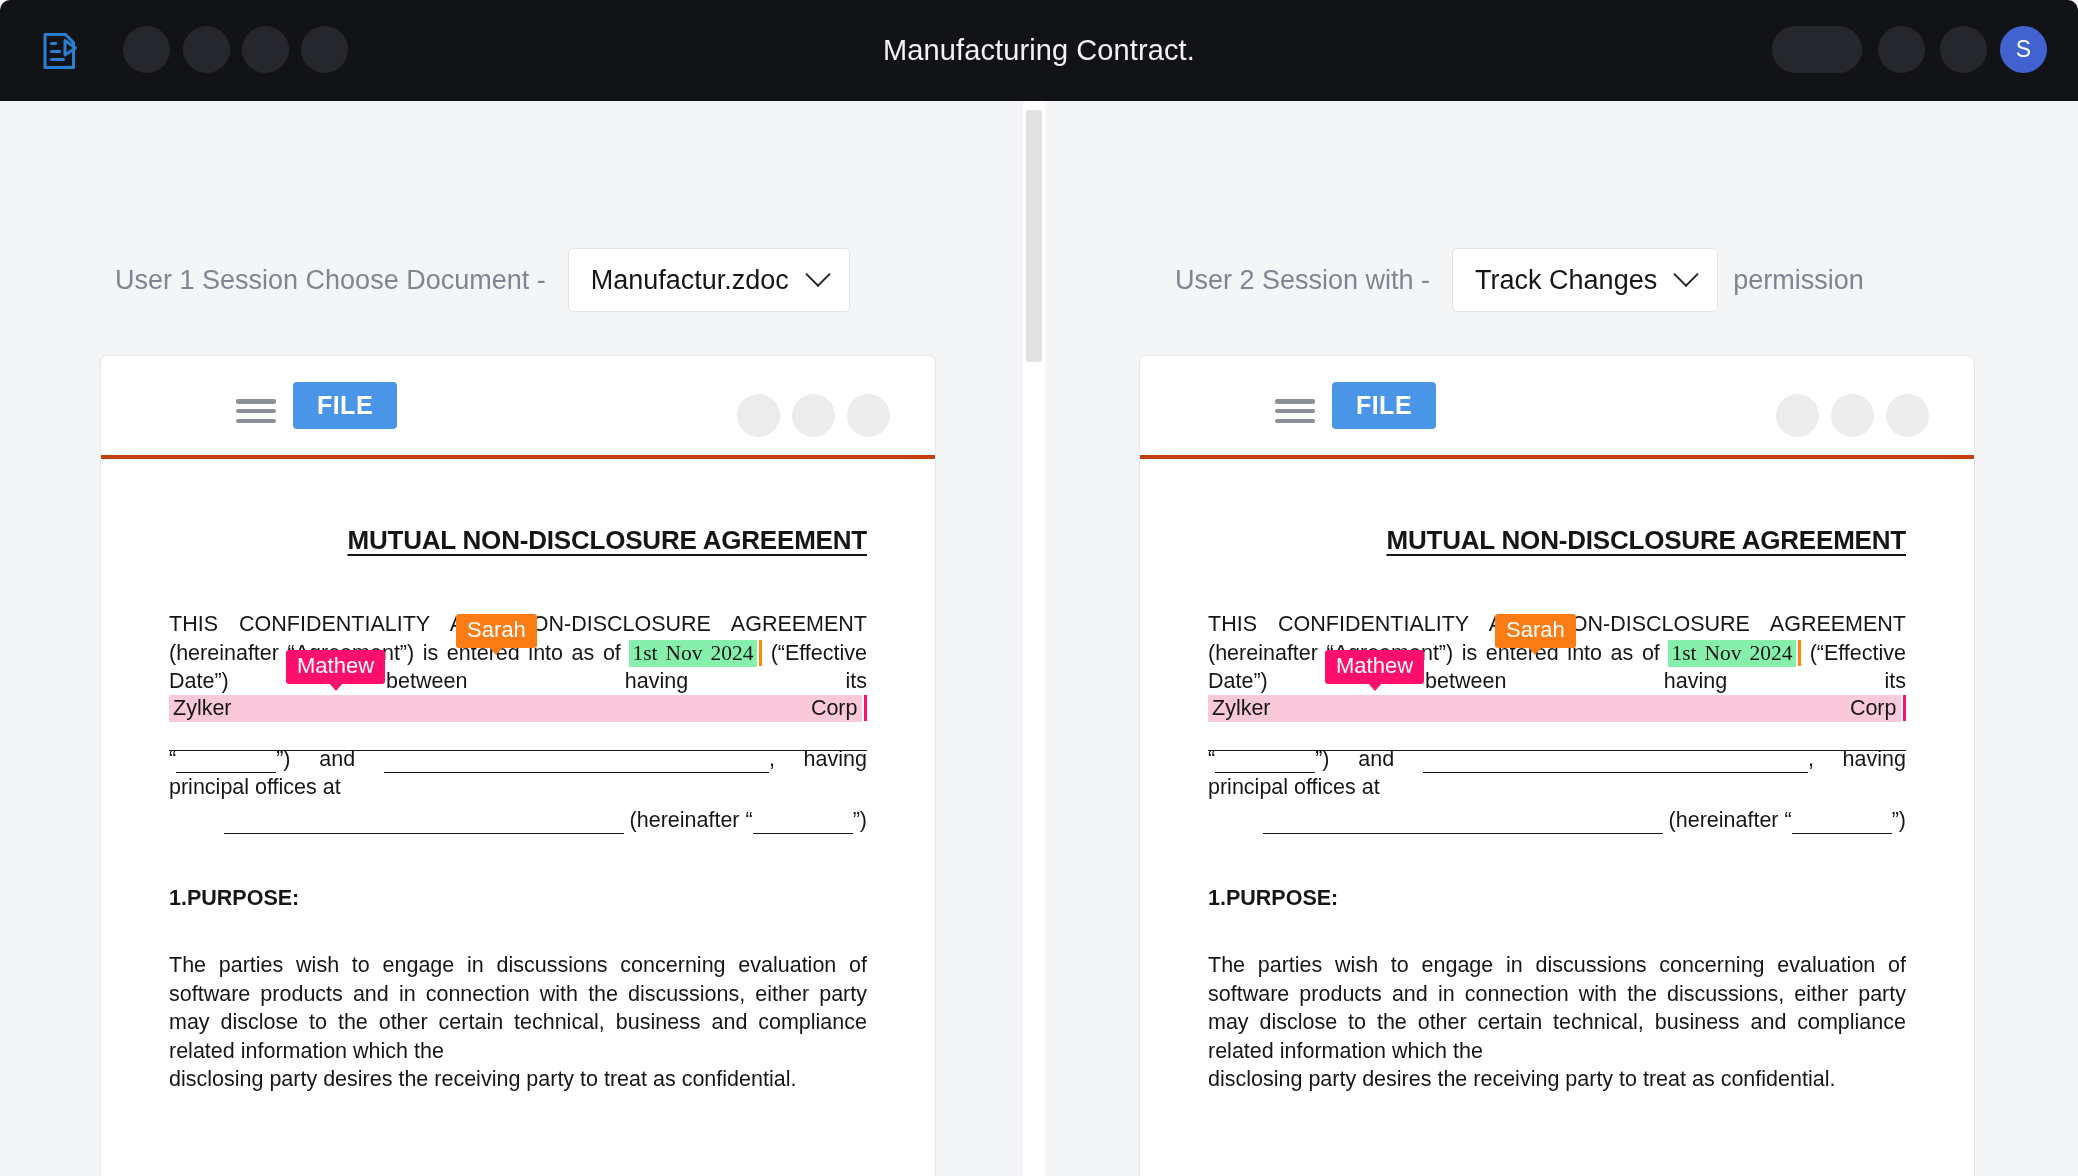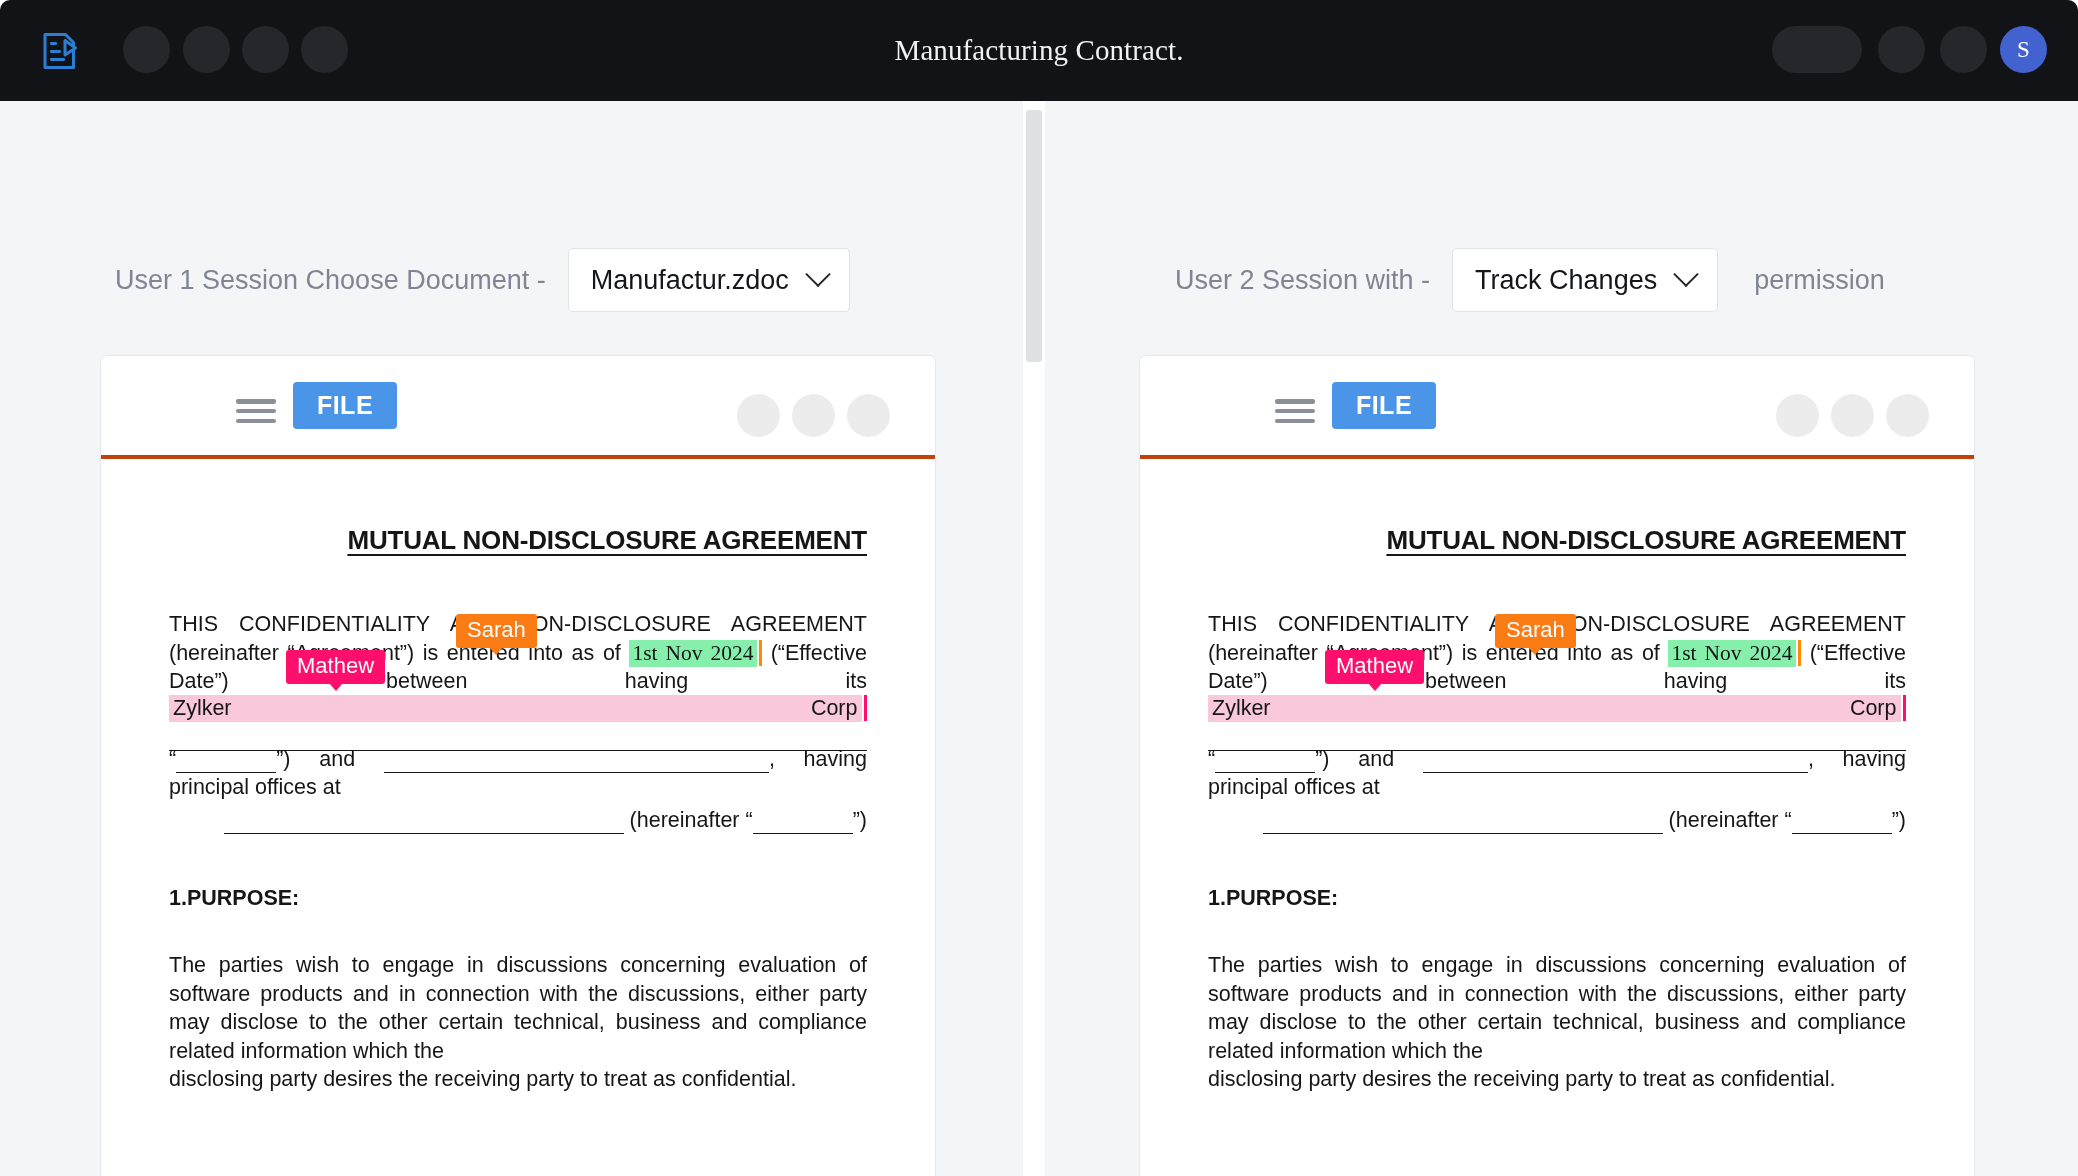--- a/index.html
+++ b/index.html
@@ -10,21 +10,20 @@
     overflow: hidden;
   }
 
   
   .app-header {
     position: absolute; left: 0; top: 0;
     width: 2078px; height: 101px;
     background: #121316;
     border-top-left-radius: 10px;
     border-top-right-radius: 10px;
-    font-family: Liberation Serif, serif;
   }
   .app-logo {
     position: absolute; left: 38px; top: 28px;
     width: 46px; height: 46px;
   }
   .hdr-pill {
     position: absolute; top: 26px;
     background: #26272d;
     border-radius: 50%;
   }
@@ -80,21 +79,21 @@
     height: 70px;
   }
   .session-bar.left  { left: 115px;  top: 144px; }
   .session-bar.right { left: 1175px; top: 144px; }
 
   .session-label {
     color: #7f8592;
     font-size: 27px;
     white-space: nowrap;
   }
-  .session-label.trail { margin-left: 36px; }
+  .session-label.trail { margin-left: 15px; }
 
   .select-box {
     margin-left: 22px;
     height: 64px;
     background: #ffffff;
     border: 1px solid #e2e4e9;
     border-radius: 5px;
     display: flex; align-items: center;
     padding: 0 22px;
     gap: 20px;

